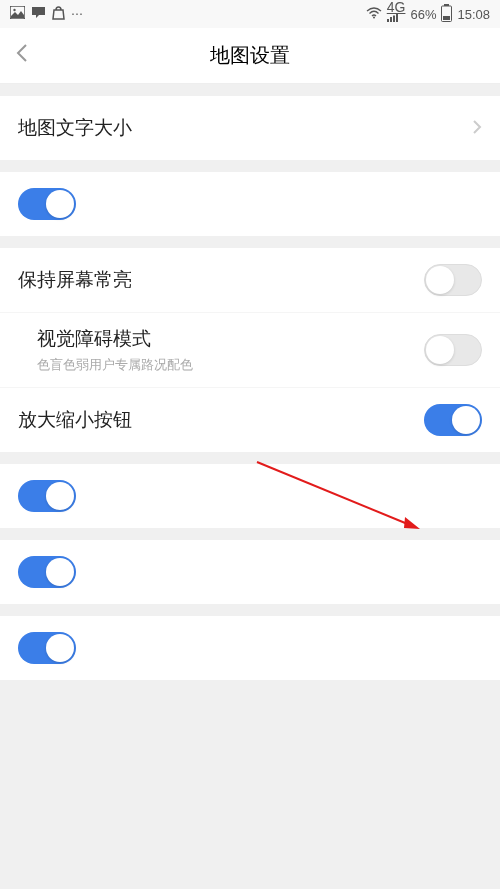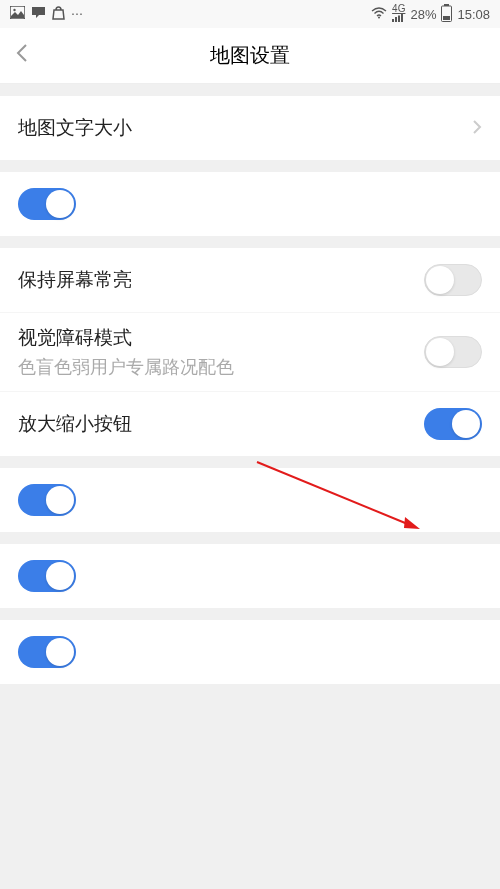--- a/index.html
+++ b/index.html
@@ -79,28 +79,29 @@
     .setting-divider {
       height: 1px;
       background: #f5f5f5;
       margin-left: 0;
     }
     .setting-label {
       font-size: 19px;
       color: #222;
     }
     .setting-subtitle {
-      font-size: 18px;
+      font-size: 13px;
       color: #aaa;
       margin-top: 4px;
       font-family: Liberation Serif, serif;
     }
     .setting-text {
       display: flex;
       flex-direction: column;
+      margin-left: 19px;
     }
     .chevron-right {
       color: #ccc;
       font-size: 20px;
     }
     .toggle {
       width: 58px;
       height: 32px;
       border-radius: 16px;
       position: relative;
@@ -161,30 +162,30 @@
     </span>
     <span class="status-icon" style="color:#555;font-size:12px;">⋯</span>
   </div>
   <div class="status-right">
     <span class="status-icon">
       <svg width="16" height="12" viewBox="0 0 16 12">
           <path d="M1 4 Q8 -2 15 4 M3.5 6.5 Q8 2 12.5 6.5 M6 9 Q8 7 10 9" fill="none" stroke="#555" stroke-width="1.3"></path>
           <circle cx="8" cy="10.5" r="1" fill="#555"></circle>
         </svg>
     </span>
-    <span style="font-size:10px;line-height:1;text-decoration:underline;">
+    <span style="font-size:14px;line-height:1;text-decoration:underline;">
       <span>4G</span><br>
       <svg width="12" height="8" viewBox="0 0 12 8" style="vertical-align:top;">
           <rect x="0" y="5" width="2" height="3" fill="#555"></rect>
           <rect x="3" y="3" width="2" height="5" fill="#555"></rect>
           <rect x="6" y="1.5" width="2" height="6.5" fill="#555"></rect>
           <rect x="9" y="0" width="2" height="8" fill="#555"></rect>
         </svg>
     </span>
-    <span>28%</span>
+    <span>66%</span>
     <span class="status-icon">
       <svg width="11" height="18" viewBox="0 0 11 18">
           <rect x="3" y="0" width="5" height="2" fill="#555"></rect>
           <rect x="0.5" y="2" width="10" height="15.5" rx="1" fill="none" stroke="#555" stroke-width="1"></rect>
           <rect x="2" y="12" width="7" height="4" fill="#555"></rect>
         </svg>
     </span>
     <span>15:08</span>
   </div>
 </div>

